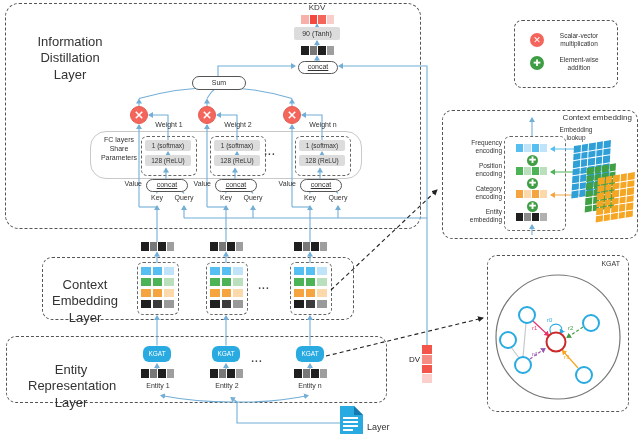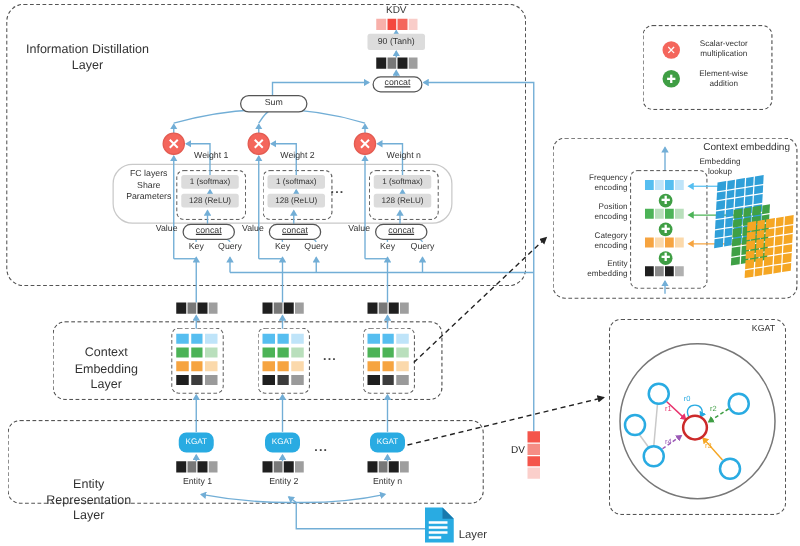--- a/index.html
+++ b/index.html
@@ -1,21 +1,21 @@
 <!DOCTYPE html>
 <html><head>
 <meta charset="utf-8">
 <style>
   html,body{margin:0;padding:0;background:#fff;}
   .canvas{position:relative;width:640px;height:437px;background:#fff;overflow:hidden;
           font-family:"Liberation Sans","DejaVu Sans",sans-serif;color:#333;}
   .dashbox{position:absolute;border:1.2px dashed #555;border-radius:12px;background:transparent;}
   .dotbox{position:absolute;border:1.1px dashed #666;border-radius:6px;}
   .lbl{position:absolute;white-space:pre-line;text-align:center;line-height:1.25;color:#333;}
-  .f7{font-size:7px;} .f75{font-size:10px;} .f8{font-size:8px;} .f65{font-size:6.5px;}
+  .f7{font-size:7px;} .f75{font-size:13px;} .f8{font-size:8px;} .f65{font-size:6.5px;}
   .graybox{position:absolute;background:#dcdcdc;color:#333;text-align:center;font-size:7px;
            line-height:12px;border-radius:2px;}
   .oval{position:absolute;background:#fff;border:1px solid #555;border-radius:7px;text-align:center;
         font-size:7px;line-height:10px;text-decoration:underline;color:#333;z-index:3;}
   .strip{position:absolute;display:flex;gap:1px;z-index:3;}
   .strip i{flex:1;display:block;}
   .strip.h{width:33px;height:9px;}
   .strip.v{flex-direction:column;width:10px;height:38px;}
   .cellrows{position:absolute;display:flex;flex-direction:column;justify-content:space-evenly;z-index:3;}
   .crow{display:flex;gap:2px;justify-content:center;}
@@ -211,21 +211,21 @@
           <rect x="5" y="20" width="15" height="2"></rect>
           <rect x="5" y="24" width="10" height="2"></rect>
         </g>
     </g>
   </svg>
 
   <div class="lbl f75" style="left:14px;top:34px;width:112px;z-index:3;">Information Distillation
 Layer</div>
   <div class="lbl f75" style="left:45px;top:277px;width:80px;z-index:3;">Context Embedding
 Layer</div>
-  <div class="lbl f75" style="left:28px;top:382px;width:86px;z-index:3;">Entity Representation
+  <div class="lbl f75" style="left:28px;top:362px;width:86px;z-index:3;">Entity Representation
 Layer</div>
 
   <div class="lbl f8" style="left:300px;top:3px;width:34px;z-index:3;">KDV</div>
   <div class="strip h" style="left:301px;top:15px;">
       <i style="background: rgb(248, 176, 170);"></i>
       <i style="background: rgb(244, 72, 62);"></i>
       <i style="background: rgb(244, 102, 92);"></i>
       <i style="background: rgb(249, 205, 201);"></i>
     </div>
   <div class="graybox" style="left:294px;top:27px;width:46px;height:13px;line-height:13px;z-index:3;">90 (Tanh)</div>

